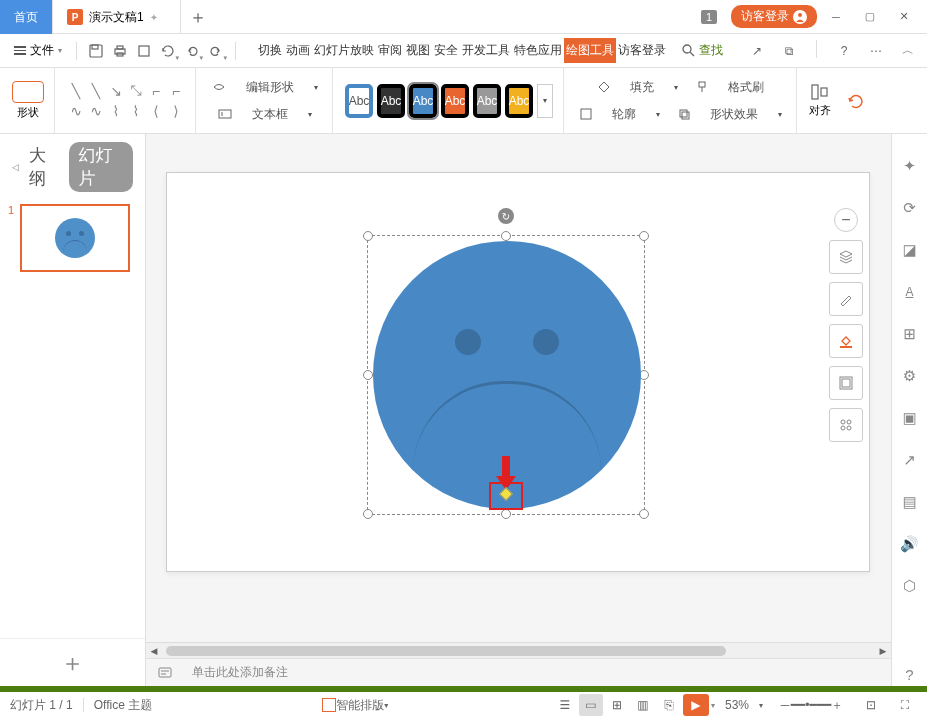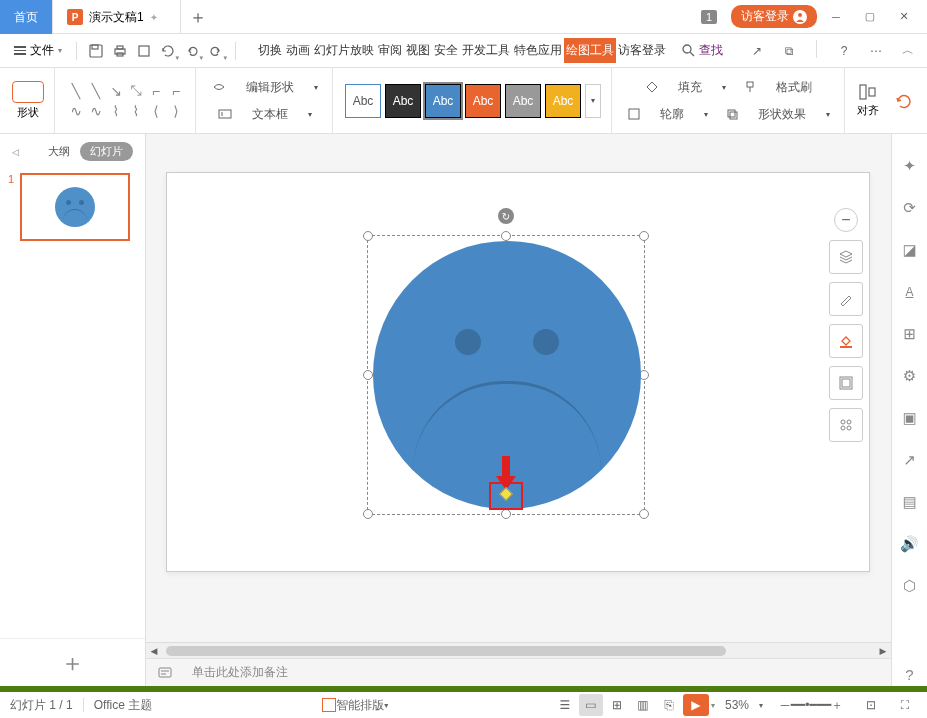--- a/index.html
+++ b/index.html
@@ -20,39 +20,39 @@
 .menubar{height:34px;display:flex;align-items:center;border-bottom:1px solid #e0e0e0;padding:0 8px;gap:2px}
 .menu-file{display:flex;align-items:center;gap:4px;padding:2px 6px;cursor:pointer}
 .hamburger{display:flex;flex-direction:column;gap:2px}
 .hamburger span{width:12px;height:1.5px;background:#555}
 .sep{width:1px;height:18px;background:#ddd;margin:0 6px}
 .qat-icon{width:22px;height:22px;display:flex;align-items:center;justify-content:center;color:#666;cursor:pointer;position:relative}
 .dropdown-caret{font-size:7px;color:#888;position:absolute;bottom:0;right:0}
 .ribbon-tabs{display:flex;align-items:center;margin-left:12px;font-size:12px}
 .rtab{padding:4px 2px;cursor:pointer;white-space:nowrap;color:#333}
 .rtab.active{background:#e96530;color:#fff}
-.search-area{margin-left:12px;display:flex;align-items:center;gap:4px;color:#701a75;cursor:pointer}
+.search-area{margin-left:12px;display:flex;align-items:center;gap:4px;color:#4d7c0f;cursor:pointer}
 
 .ribbon{height:66px;border-bottom:1px solid #e0e0e0;display:flex;align-items:center;padding:0 8px;gap:8px}
 .ribbon-group{display:flex;flex-direction:column;align-items:center;justify-content:center;height:100%;padding:0 4px}
 .ribbon-group.lined{border-right:1px solid #e5e5e5;padding-right:10px}
 .shape-big{display:flex;flex-direction:column;align-items:center;gap:2px;cursor:pointer}
 .shape-icon{width:32px;height:22px;border:1.5px solid #e96530;border-radius:4px}
 .shape-gallery{display:grid;grid-template-columns:repeat(6,18px);grid-template-rows:repeat(2,18px);gap:2px}
 .shape-cell{width:18px;height:18px;display:flex;align-items:center;justify-content:center;color:#888;cursor:pointer;font-size:14px}
 .btn-row{display:flex;align-items:center;gap:20px;cursor:pointer;padding:2px 4px;color:#555}
 .swatches{display:flex;gap:4px}
-.swatch{width:36px;height:34px;border-radius:0;display:flex;align-items:center;justify-content:center;color:#fff;font-size:12px;border:1px solid #000000;cursor:pointer}
+.swatch{width:28px;height:34px;border-radius:5px;display:flex;align-items:center;justify-content:center;color:#fff;font-size:12px;border:4px solid #000000;cursor:pointer}
 .swatch.sel{outline:2px solid #888}
 .gallery-more{width:16px;height:34px;border:1px solid #ccc;display:flex;align-items:center;justify-content:center;font-size:8px;cursor:pointer;color:#555}
 
 .workspace{flex:1;display:flex;overflow:hidden;position:relative}
 .slidepanel{width:146px;border-right:1px solid #e0e0e0;display:flex;flex-direction:column}
 .panel-tabs{display:flex;align-items:center;gap:10px;padding:8px 12px}
-.panel-tab{color:#555;cursor:pointer;font-size:11px}
+.panel-tab{color:#555;cursor:pointer;font-size:17px}
 .panel-tab.active{background:#999;color:#fff;padding:2px 10px;border-radius:10px}
 .collapse-btn{font-size:9px;color:#888;cursor:pointer;margin-right:auto}
 .thumbs{flex:1;padding:4px 8px;overflow:auto}
 .thumb-item{display:flex;gap:6px;margin-bottom:8px}
 .thumb-num{color:#e96530;font-size:11px}
 .thumb{width:110px;height:68px;border:2px solid #e96530;background:#fff;display:flex;align-items:center;justify-content:center;position:relative}
 .thumb-face{width:40px;height:40px;background:#5090c8;border-radius:50%;position:relative}
 .addslide{height:48px;display:flex;align-items:center;justify-content:center;font-size:24px;color:#888;cursor:pointer;border-top:1px solid #eee}
 
 .canvas-area{flex:1;background:#f5f5f5;display:flex;flex-direction:column;position:relative}

